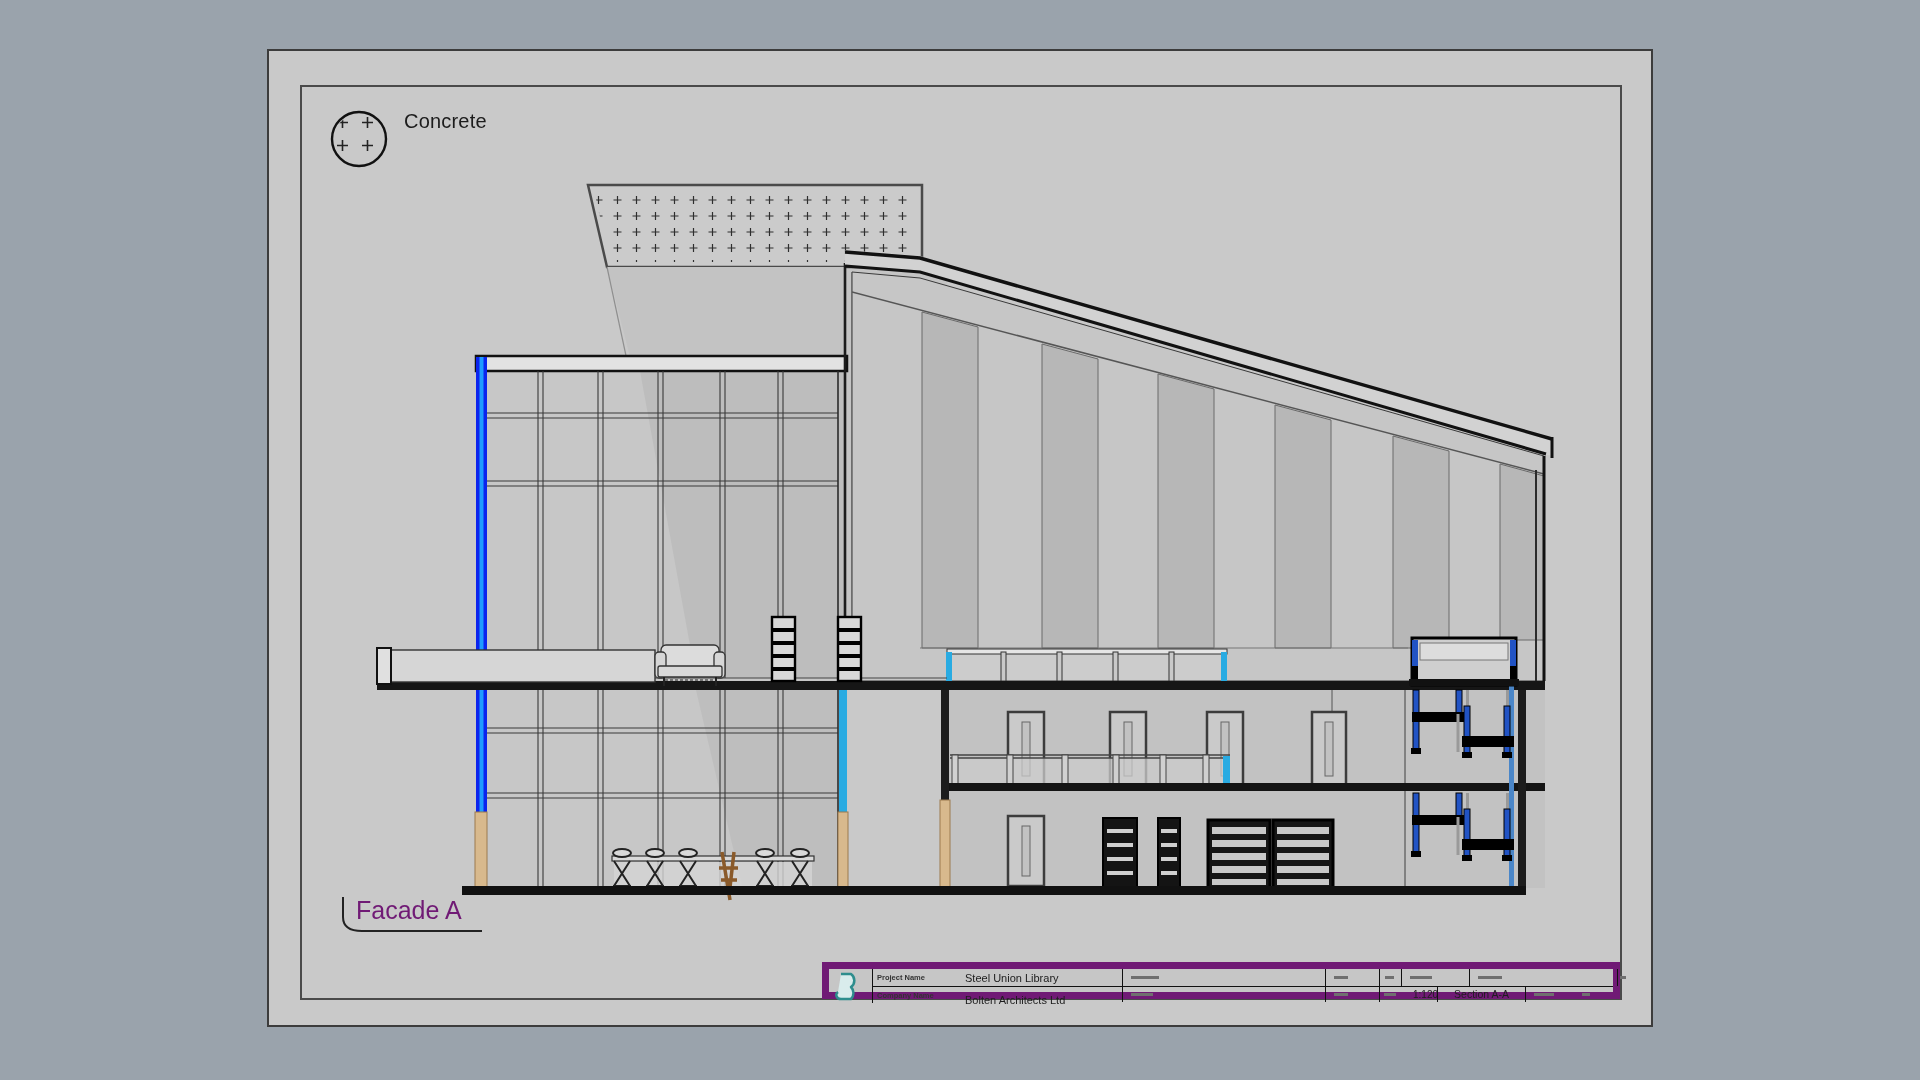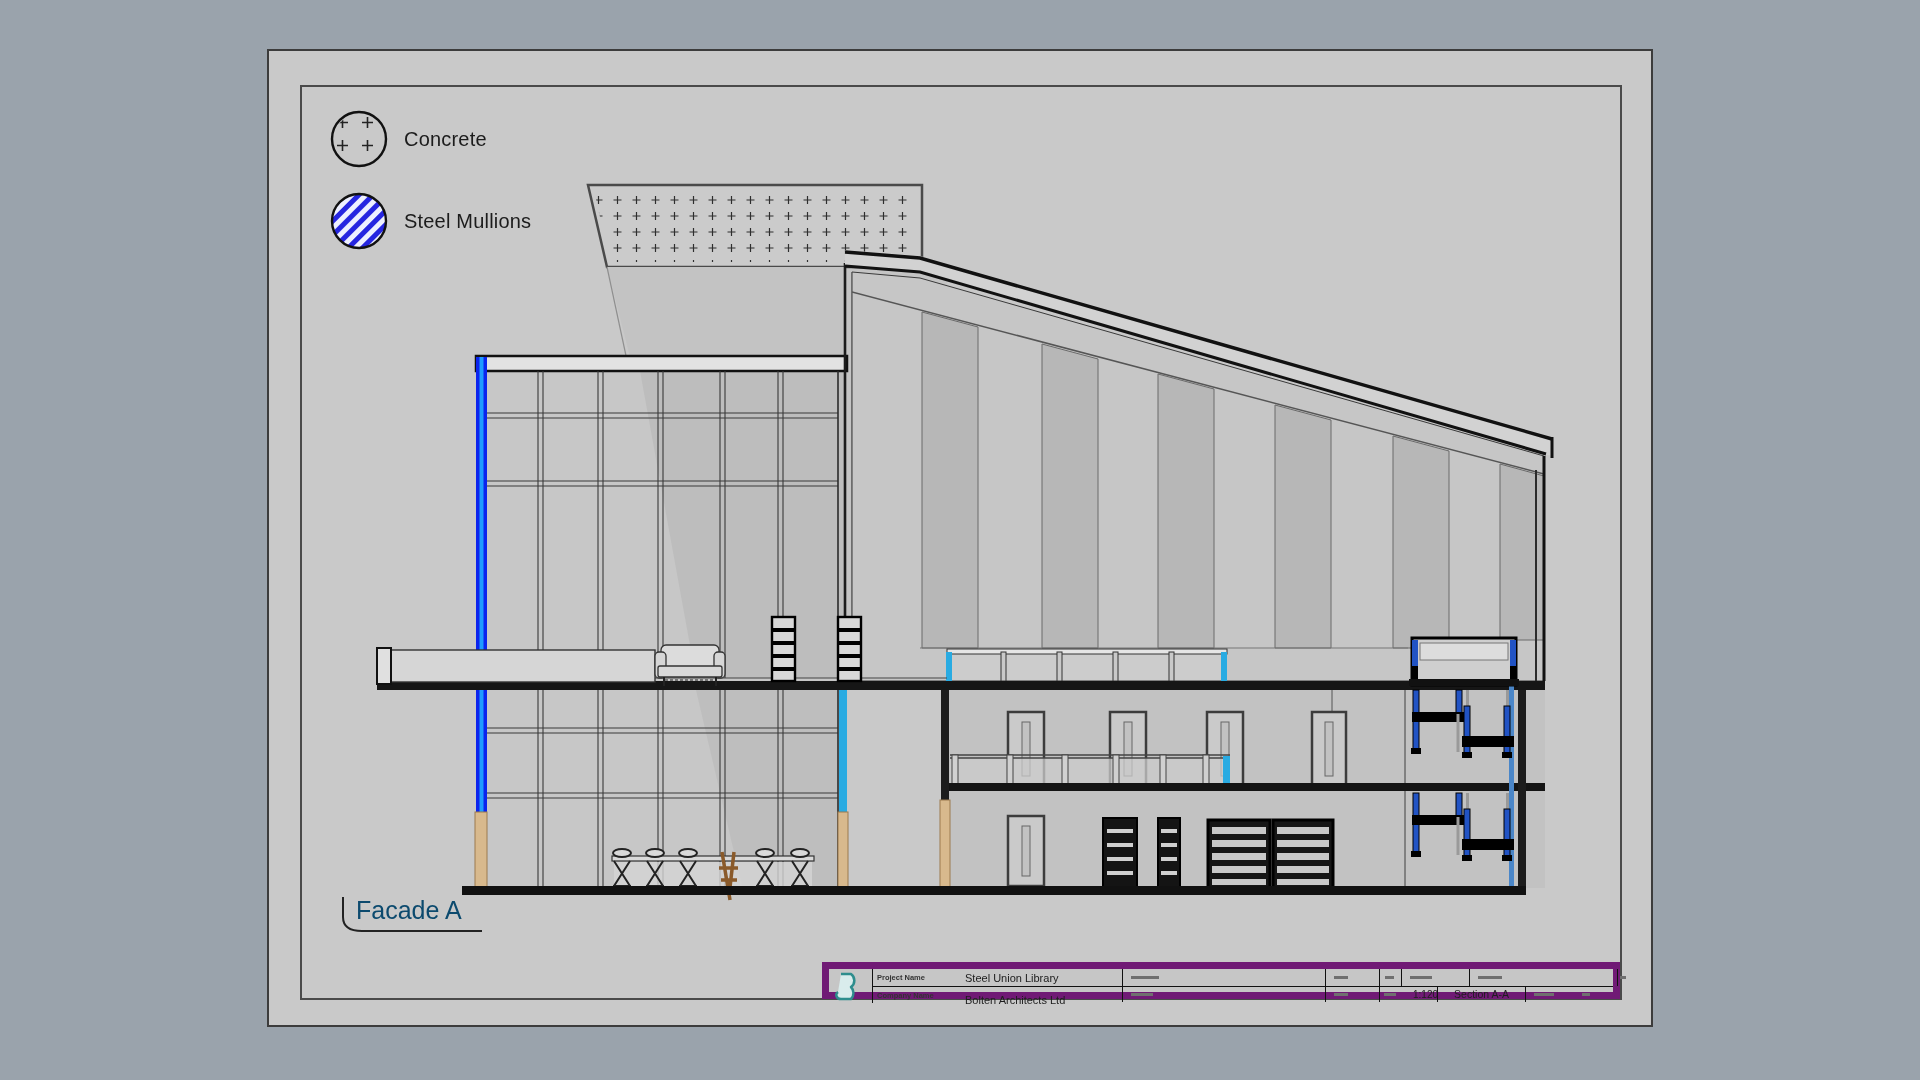--- a/index.html
+++ b/index.html
@@ -6,25 +6,25 @@
   .stage{position:relative;width:1920px;height:1080px;background:#9aa3ac;overflow:hidden;
          font-family:"Liberation Sans", sans-serif;}
   .sheet{position:absolute;left:267px;top:49px;width:1386px;height:978px;
          background:#c9c9c9;border:2px solid #3c3c3c;box-sizing:border-box;}
   .inner-border{position:absolute;left:31px;top:34px;width:1322px;height:915px;
          border:2px solid #4a4a4a;box-sizing:border-box;}
   svg.drawing{position:absolute;left:0;top:0;width:1920px;height:1080px;}
 
   
   .legend{position:absolute;left:330px;top:110px;}
-  .legend-row{display:flex;align-items:center;margin-bottom:24px;}
+  .legend-row{display:flex;align-items:flex-start;margin-bottom:24px;}
   .legend-label{margin-left:16px;font-size:20px;color:#1c1c1c;letter-spacing:.2px;}
 
   
-  .view-label{position:absolute;left:356px;top:896px;font-size:25px;color:#0c4a6e;}
+  .view-label{position:absolute;left:356px;top:896px;font-size:25px;color:#701a75;}
 
   
   .tblock{position:absolute;left:822px;top:962px;width:798px;height:37px;
           border:7px solid #701a75;box-sizing:border-box;background:#c6c6c6;font-size:10px;color:#222;}
   .tb-cell{position:absolute;border-left:1.5px solid #111;box-sizing:border-box;
            display:flex;align-items:center;overflow:hidden;}
   .tb-row-divider{position:absolute;left:43px;top:17px;right:0;height:0;border-top:1.5px solid #111;}
   .tb-label{font-weight:bold;font-size:7.5px;color:#333;padding-left:4px;}
   .tb-value{font-size:11px;color:#1d1d1d;padding-left:8px;white-space:nowrap;}
   .dash{height:3px;background:#6f6f6f;margin-left:8px;flex:none;}
@@ -327,32 +327,20 @@
         <defs>
           <pattern id="lstip" width="25" height="23" patternUnits="userSpaceOnUse">
             <path d="M12.5 7 V18 M7 12.5 H18" stroke="#222" stroke-width="1.6" fill="none"></path>
           </pattern>
         </defs>
         <circle cx="29" cy="29" r="27" fill="#c9c9c9" stroke="#111" stroke-width="2.4"></circle>
         <circle cx="29" cy="29" r="25" fill="url(#lstip)"></circle>
       </svg>
       <span class="legend-label">Concrete</span>
     </div>
-    <div class="legend-row">
-      <svg width="58" height="58">
-        <defs>
-          <pattern id="lhatch" width="10" height="10" patternUnits="userSpaceOnUse" patternTransform="rotate(45)">
-            <rect width="10" height="10" fill="#eef0ff"></rect>
-            <rect width="5" height="10" fill="#2626e0"></rect>
-          </pattern>
-        </defs>
-        <circle cx="29" cy="29" r="27" fill="url(#lhatch)" stroke="#111" stroke-width="2.4"></circle>
-      </svg>
-      <span class="legend-label">Steel Mullions</span>
-    </div>
   </div>
 
   <div class="view-label">
     <span>Facade A</span>
   </div>
   <svg class="drawing" style="pointer-events:none" viewBox="0 0 1920 1080">
     <path d="M343,897 L343,917 Q343,931 362,931 L482,931" stroke="#222" stroke-width="2" fill="none"></path>
   </svg>
 
   <div class="tblock">

